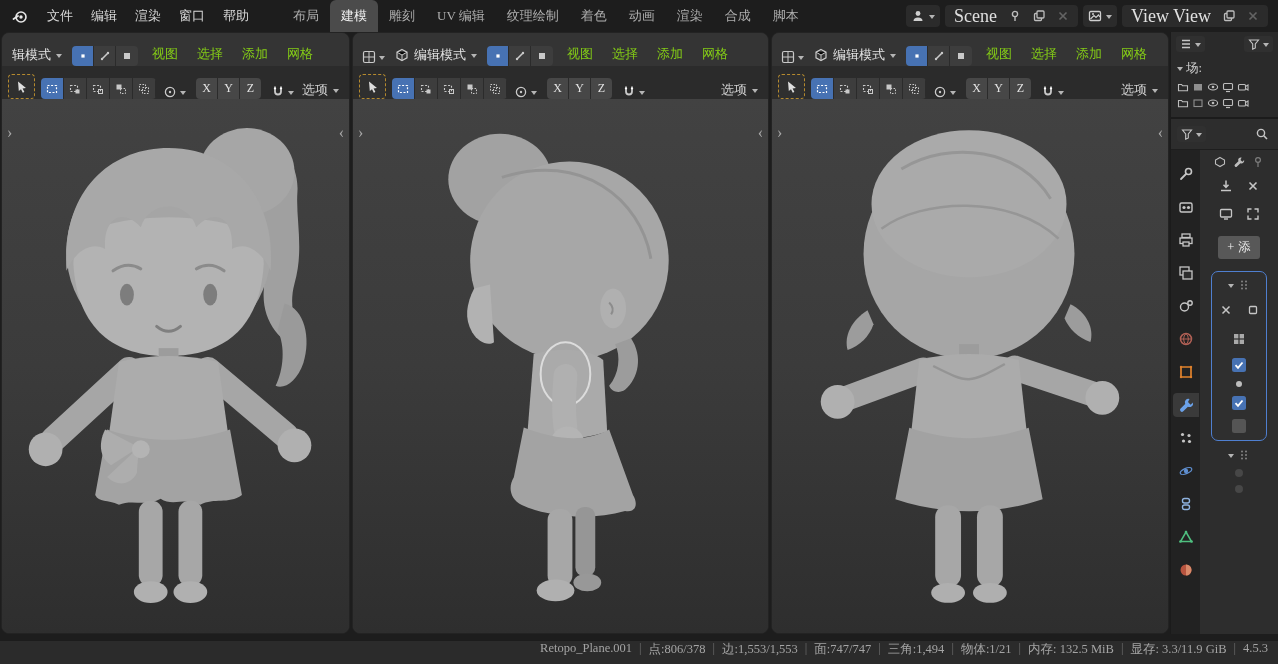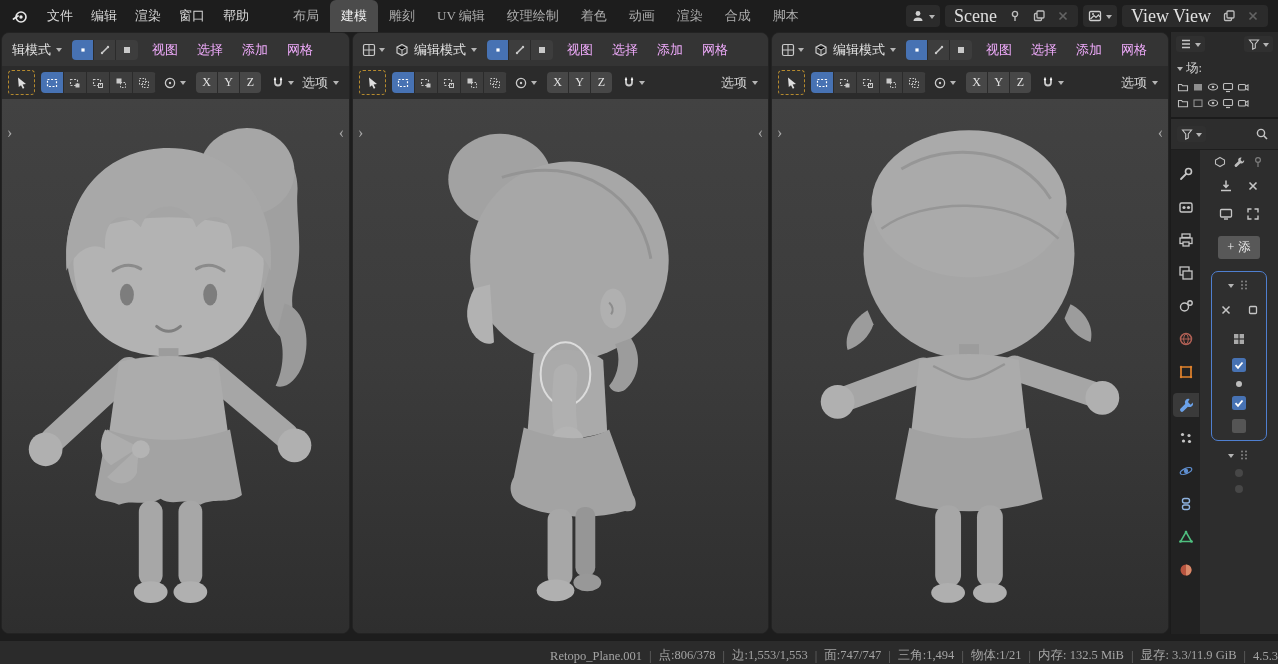--- a/index.html
+++ b/index.html
@@ -21,24 +21,24 @@
   .widget .wlabel{color:#e0e0e0;font-size:18px;padding:0 4px;white-space:nowrap}
   .icon-btn{display:flex;align-items:center;justify-content:center;width:20px;height:20px;border-radius:3px}
   .dim{opacity:.35}
   .caret{width:0;height:0;border:3.5px solid transparent;border-top:4.5px solid #b5b5b5;margin-top:4px}
 
   
   .viewport{position:absolute;top:32px;bottom:30px;background:#303030;border-radius:8px;overflow:hidden;border:1px solid #232323}
   #vp-front{left:1px;width:349px}
   #vp-side{left:352px;width:417px}
   #vp-back{left:771px;width:398px}
-  .vp-row{display:flex;align-items:center;gap:3px;padding:0 6px;height:33px;white-space:nowrap;overflow:hidden}
+  .vp-row{display:flex;align-items:flex-end;gap:3px;padding:0 6px;height:33px;white-space:nowrap;overflow:hidden}
   .vp-menubar{background:#343434}
   .vp-toolbar{background:#2b2b2b}
-  .vp-menu{padding:3px 8px;color:#f0abfc}
+  .vp-menu{padding:3px 8px;color:#84cc16}
   .mode-wrap{display:flex;align-items:center;gap:5px;padding:2px 4px;border-radius:4px}
   .mode-wrap .lbl{color:#e3e3e3}
   .mode-group{display:flex;border-radius:4px;overflow:hidden;margin:0 3px}
   .mgbtn{width:22px;height:20px;background:#3d3d3d;display:flex;align-items:center;justify-content:center;border-right:1px solid #2b2b2b}
   .mgbtn:last-child{border-right:none}
   .mgbtn.active{background:#4772b3}
   .editor-btn{display:flex;align-items:center;gap:3px;padding:2px 3px}
   .tool-active{width:27px;height:25px;border:1px dashed #b58a2e;border-radius:4px;display:flex;align-items:center;justify-content:center;background:#2f2f2f;margin-right:3px}
   .selgrp{display:flex;border-radius:4px;overflow:hidden}
   .sgbtn{width:23px;height:21px;background:#3d3d3d;display:flex;align-items:center;justify-content:center;border-right:1px solid #2b2b2b}
@@ -69,22 +69,22 @@
            font-family:inherit;font-size:12.5px;padding:3px 9px;margin-top:4px}
   .mod-panel{width:56px;border:1px solid #4f7fd0;border-radius:7px;display:flex;flex-direction:column;align-items:center;gap:9px;padding:7px 0;margin-top:4px;background:#2f2f2f}
   .panel-head{display:flex;align-items:center;gap:4px}
   .checkbox{width:14px;height:14px;border-radius:2.5px;background:#4772b3;display:flex;align-items:center;justify-content:center}
   .grey-box{width:14px;height:14px;border-radius:2.5px;background:#555555}
   .dot{width:6px;height:6px;border-radius:50%;background:#bdbdbd}
   .dim-dot{width:8px;height:8px;border-radius:50%;background:#474747}
   .grip{opacity:.8}
 
   
-  .statusbar{position:absolute;left:0;right:0;bottom:0;height:24px;background:#2b2b2b;display:flex;align-items:flex-end;
-             justify-content:flex-end;padding:0 0;color:#a4a4a4;font-size:12.5px;gap:7px;border-top:1px solid #1c1c1c}
+  .statusbar{position:absolute;left:0;right:0;bottom:0;height:24px;background:#2b2b2b;display:flex;align-items:flex-start;
+             justify-content:flex-end;padding:0 10px;color:#a4a4a4;font-size:12.5px;gap:7px;border-top:1px solid #1c1c1c}
   .statusbar .sep{color:#6d6d6d}
 </style>
 </head>
 <body>
 
 <div class="app">
 
   <header class="topbar">
     <span class="logo">
       <svg class="i16" viewBox="0 0 16 16">

